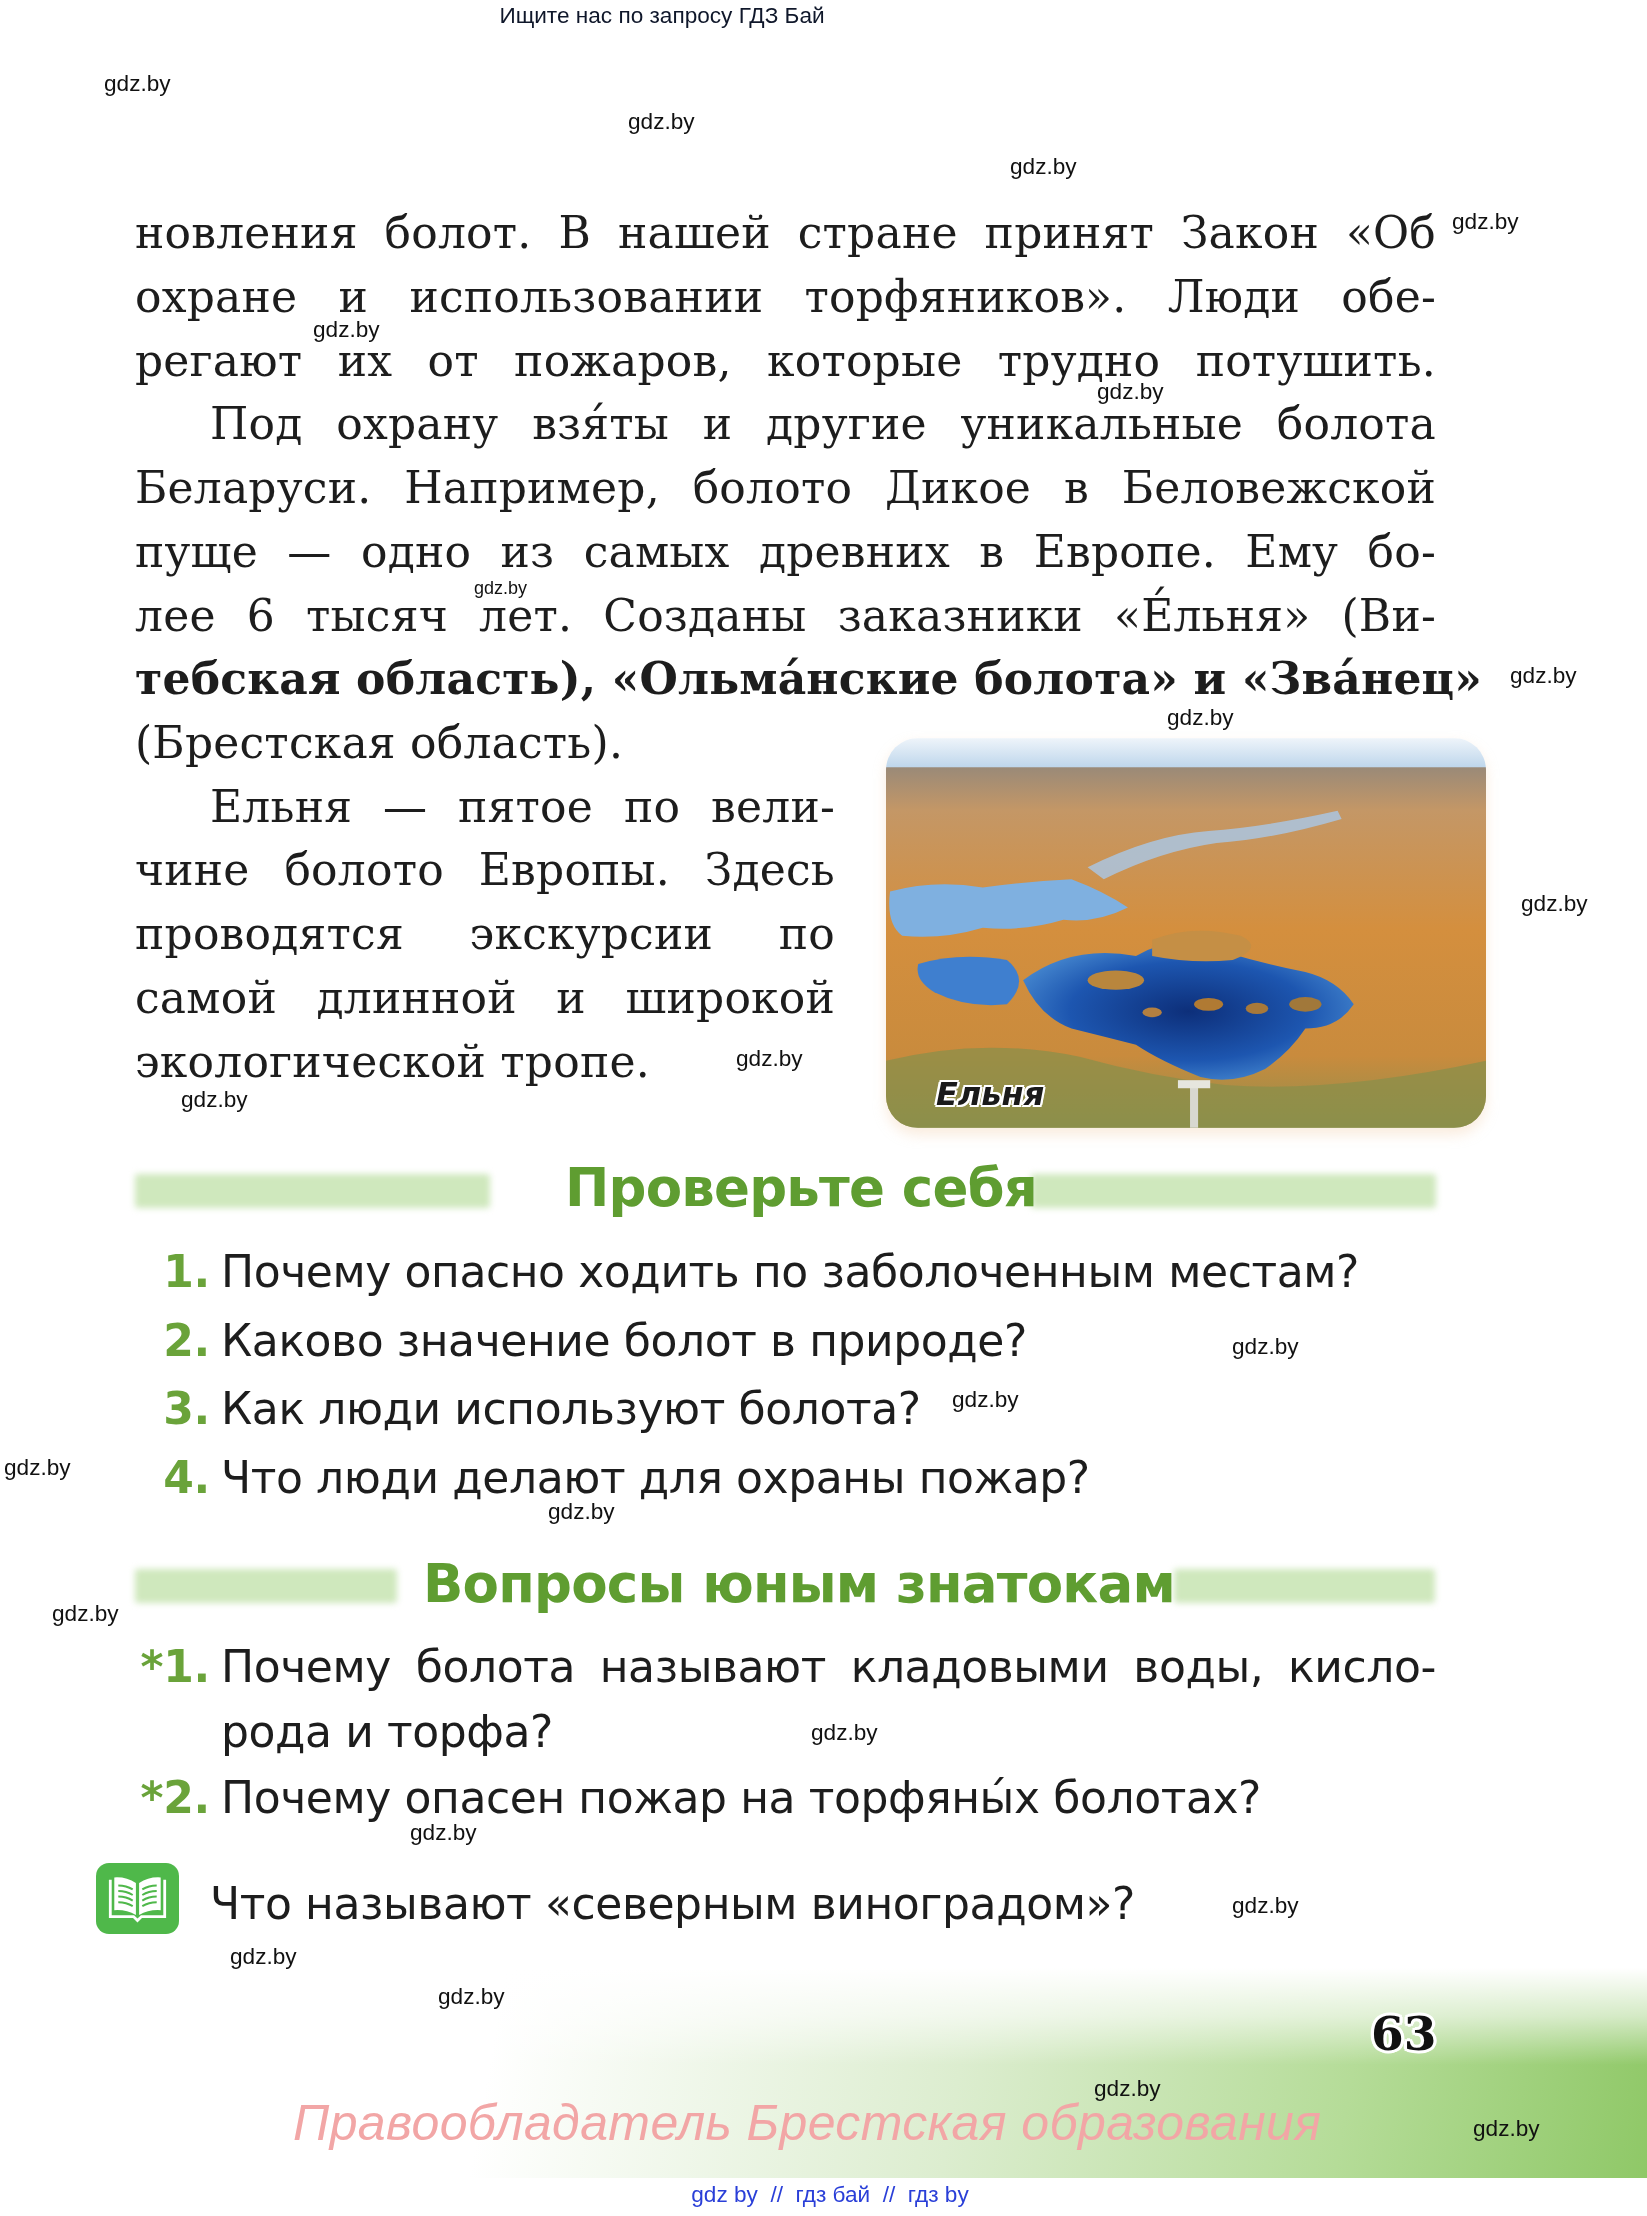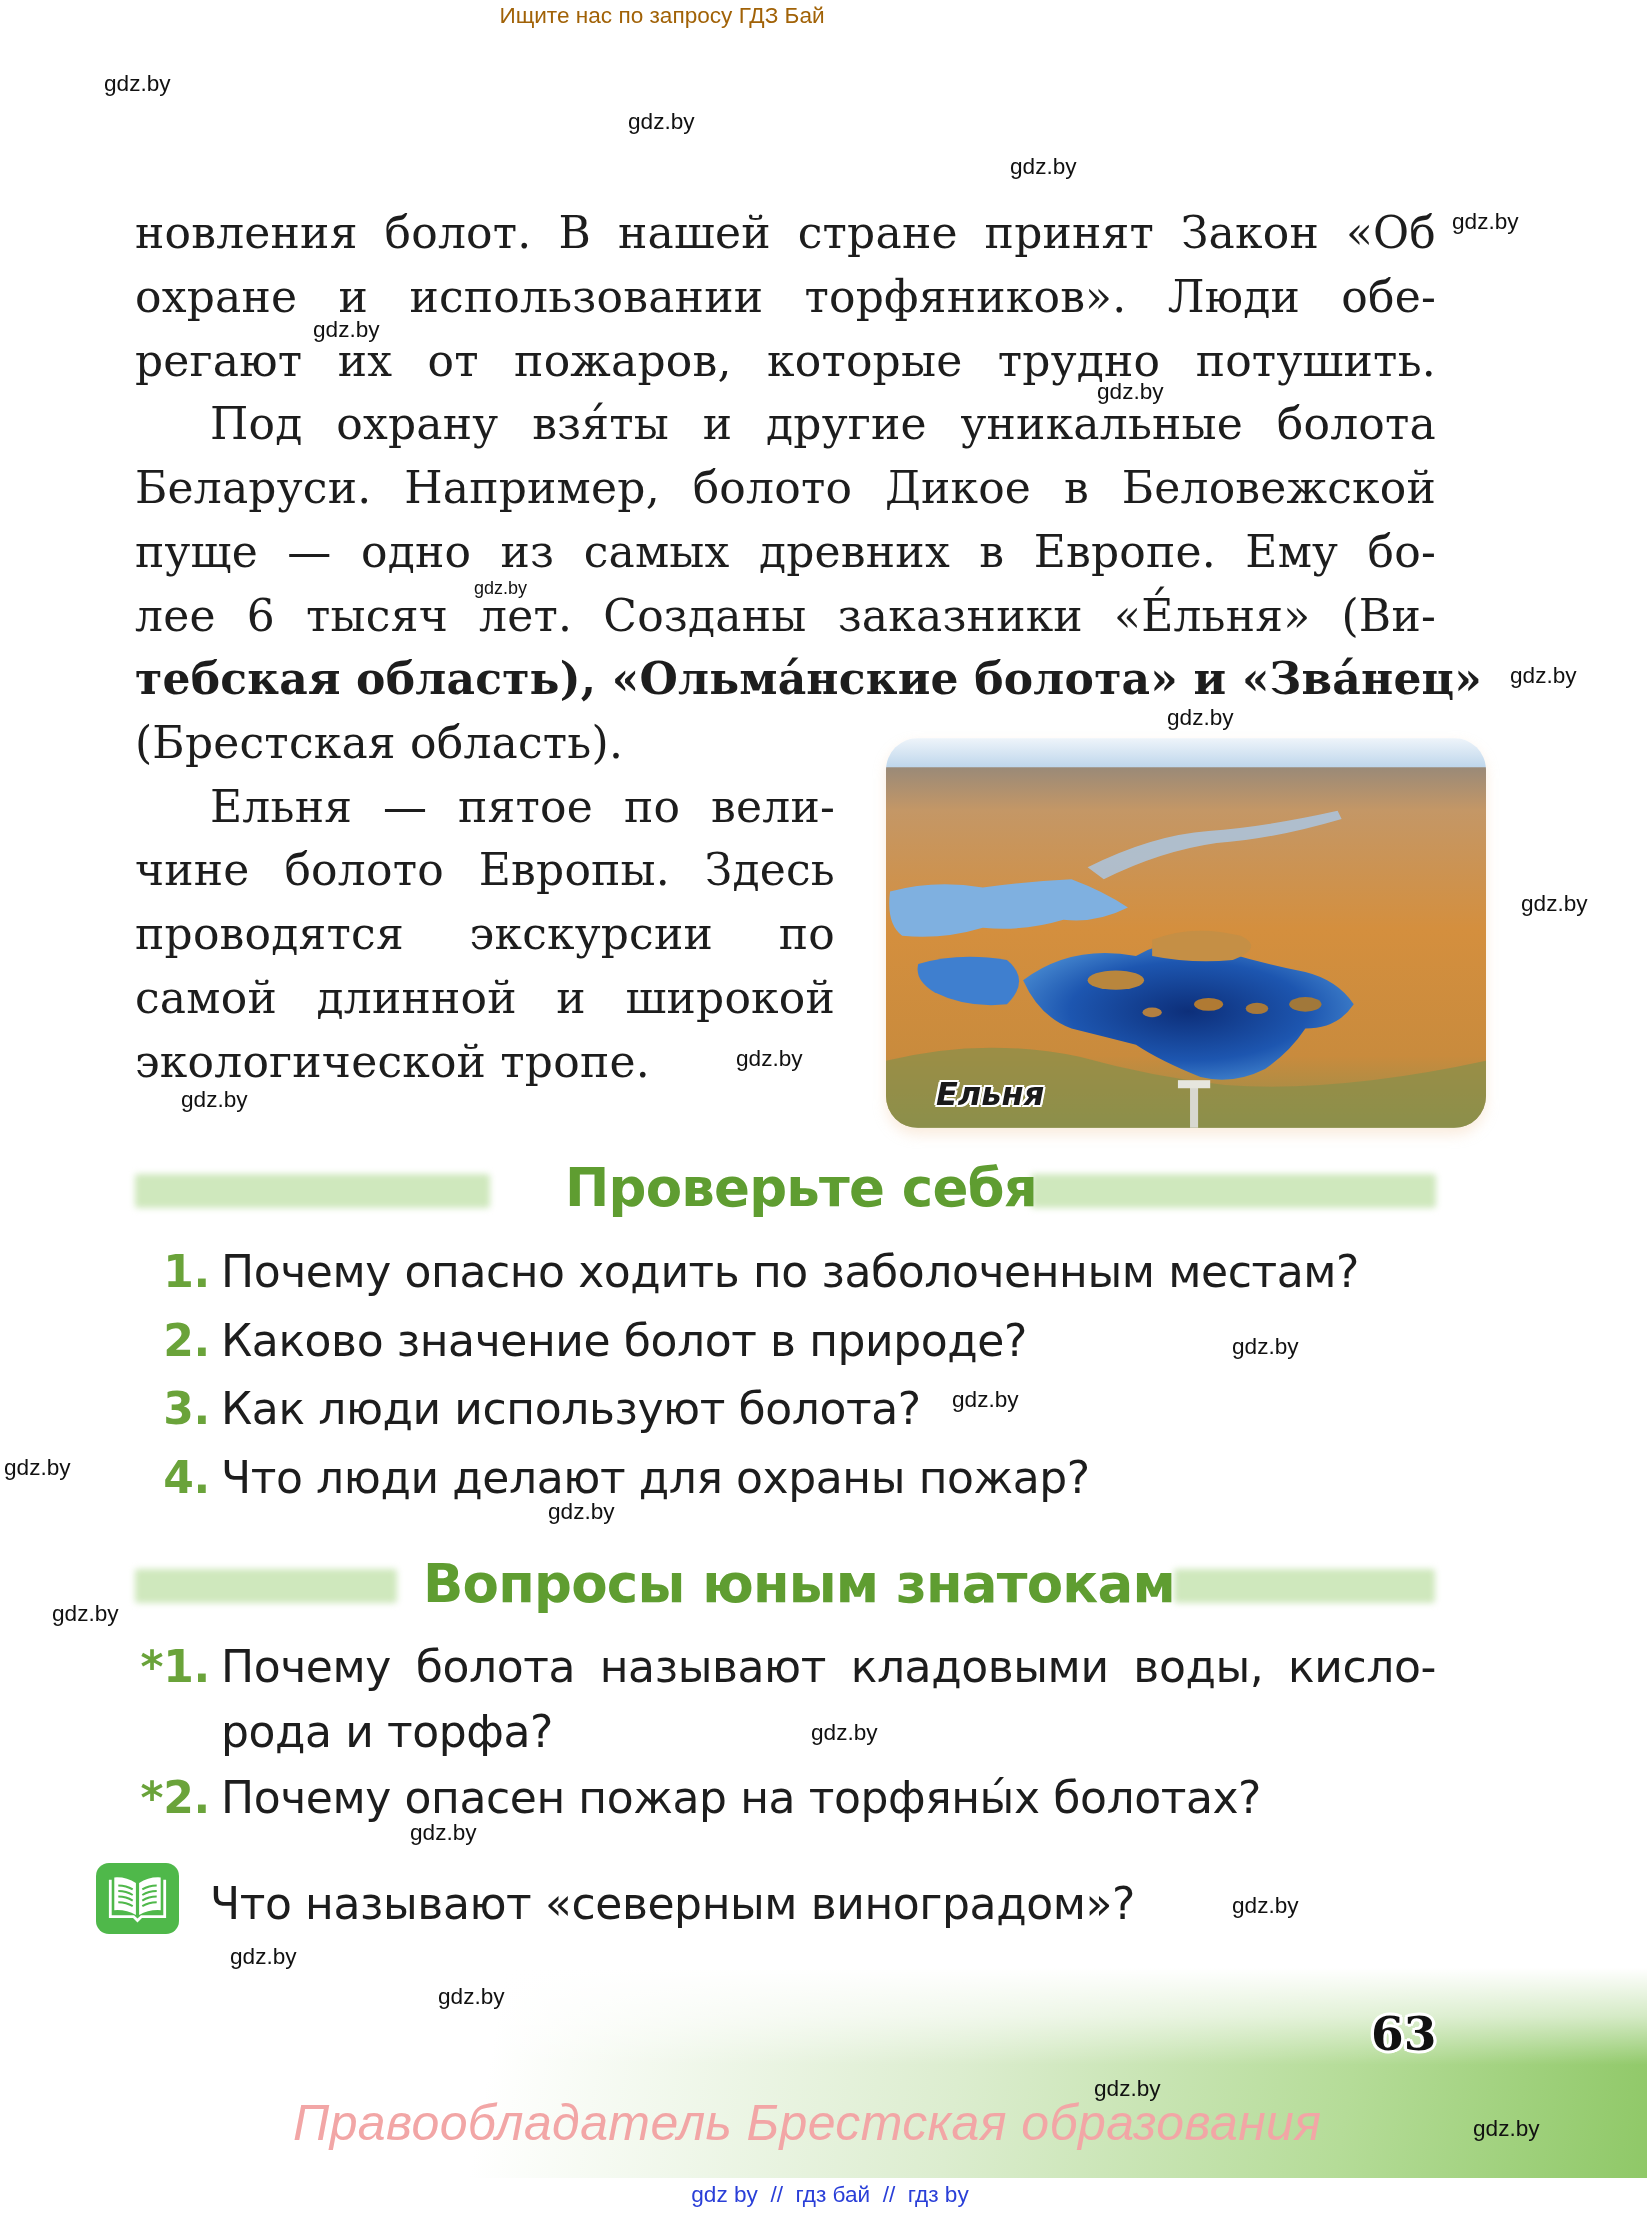--- a/index.html
+++ b/index.html
@@ -5,21 +5,21 @@
   html, body { margin: 0; padding: 0; }
   body {
     width: 1648px; height: 2216px; position: relative; overflow: hidden;
     background: #ffffff;
     font-family: "DejaVu Serif", serif;
     color: #1a1a1a;
   }
   .abs { position: absolute; text-align: right; }
   .top-banner {
     left: 0; width: 1324px; top: 3.2px; text-align: center;
-    font-family: "Liberation Sans", sans-serif; font-size: 22.6px; color: #a16207;
+    font-family: "Liberation Sans", sans-serif; font-size: 22.6px; color: #0f172a;
   }
   .wm {
     position: absolute; font-family: "Liberation Sans", sans-serif;
     font-size: 22.6px; color: #111; white-space: nowrap; line-height: 1;
   }
   .body-line {
     position: absolute; left: 135px; white-space: nowrap;
     font-family: "DejaVu Serif", serif; font-size: 44px; line-height: 1;
     color: #1d1d1d; letter-spacing: 0.2px;
   }

